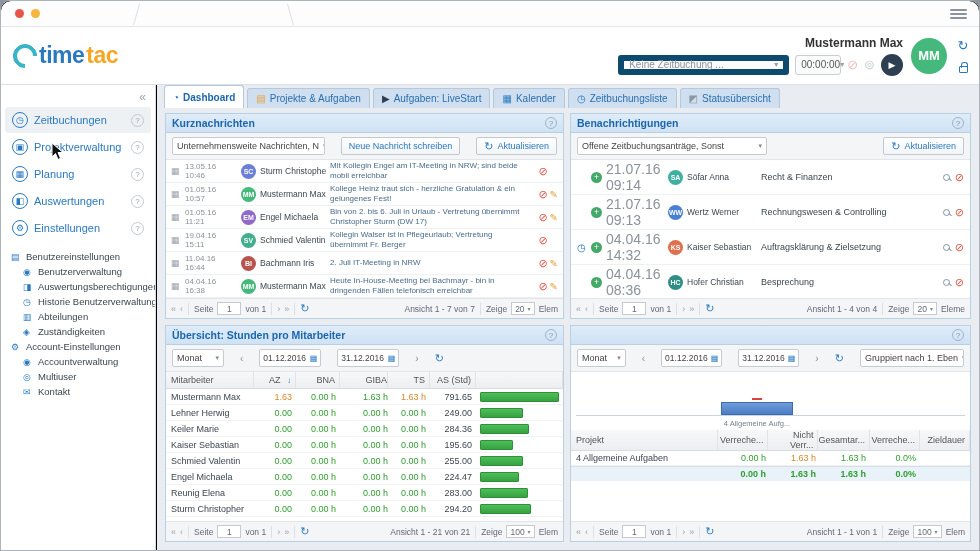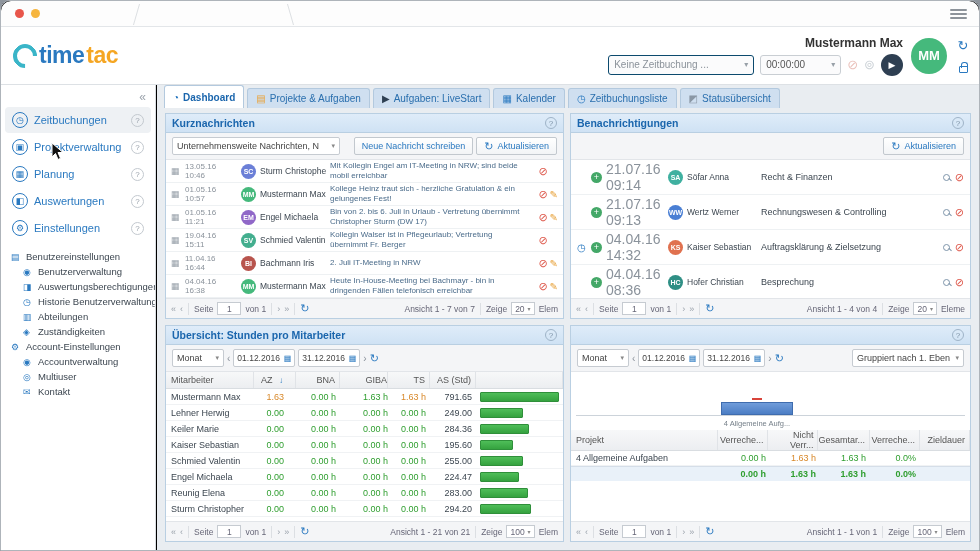--- a/index.html
+++ b/index.html
@@ -25,25 +25,25 @@
             border-bottom:1px solid #dde1e5; display:flex; align-items:center; padding:0 8px 0 12px; }
   .logo { display:flex; align-items:center; gap:2px; }
   .logo-arc { width:24px; height:24px; border:4px solid #3ab5c8; border-radius:50%;
               border-right-color:transparent; transform:rotate(45deg); }
   .logo-time { font-size:23px; font-weight:bold; color:#2a79c0; letter-spacing:-0.5px; }
   .logo-tac  { font-size:23px; font-weight:bold; color:#f5a623; letter-spacing:-0.5px; }
   .hd-right { margin-left:auto; display:flex; align-items:center; gap:8px; }
   .hd-user { display:flex; flex-direction:column; align-items:flex-end; gap:4px; }
   .hd-name { font-size:12px; font-weight:bold; color:#333; }
   .hd-controls { display:flex; align-items:center; gap:6px; }
-  .hd-select { width:146px; height:20px; border:1px solid #0c4a6e; border-radius:3px;
+  .hd-select { width:171px; height:20px; border:6px solid #0c4a6e; border-radius:3px;
                background:#fbfbfc; color:#8b929a; font-size:10px; display:flex;
                align-items:center; padding:0 5px; }
   .hd-select .caret, .hd-timer .caret { margin-left:auto; color:#98a0a8; font-size:8px; }
-  .hd-timer { width:81px; height:20px; border:1px solid #c9ced3; border-radius:3px;
+  .hd-timer { width:46px; height:20px; border:1px solid #c9ced3; border-radius:3px;
               background:#fbfbfc; color:#555; font-size:10px; display:flex; align-items:center; padding:0 5px; }
   .hd-ico-dis { font-size:13px; }
   .hd-ico-dis.redpale { color:#eac0ba; }
   .hd-ico-dis.graypale { color:#ccd2d7; }
   .hd-play { width:22px; height:22px; border-radius:50%; background:#2e3f52; color:#fff;
              font-size:9px; display:flex; align-items:center; justify-content:center; cursor:pointer; }
   .hd-avatar { width:36px; height:36px; border-radius:50%; background:#45b97c; color:#fff;
                font-size:13px; font-weight:bold; display:flex; align-items:center; justify-content:center; }
   .edge-icons { display:flex; flex-direction:column; align-items:center; gap:9px; color:#2a79c0; width:16px; }
   .edge-refresh { font-size:13px; cursor:pointer; }
@@ -84,21 +84,21 @@
   .content { flex:1; display:grid; grid-template-columns:399px 1fr; grid-template-rows:206px 1fr;
              gap:6px; padding:5px 8px 8px 8px; min-height:0;border-radius:9px; }
   .panel { background:#fff; border:1px solid #b9cfe2; display:flex; flex-direction:column; min-height:0; min-width:0; }
   .p-head { height:19px; flex:0 0 19px; background:linear-gradient(#dfecf9,#cfe2f4);
             border-bottom:1px solid #b9cfe2; display:flex; align-items:center; padding:0 6px;
             color:#1b66ad; font-size:10.5px; font-weight:bold; }
   .p-help { margin-left:auto; width:12px; height:12px; border:1px solid #9fb4c8; border-radius:50%;
             color:#7f94a8; font-size:8px; font-weight:normal; display:flex; align-items:center;
             justify-content:center; cursor:pointer; }
   .p-toolbar { flex:0 0 27px; background:#f4f5f7; border-bottom:1px solid #e2e5e9; display:flex;
-               align-items:center; gap:3px; padding:0 6px; overflow:hidden; }
+               align-items:center; gap:16px; padding:0 6px; overflow:hidden; }
   .sel { height:18px; background:#fff; border:1px solid #c6cbd1; border-radius:2px; display:flex;
          align-items:center; font-size:9px; color:#444; padding:0 4px; gap:4px; cursor:pointer;
          white-space:nowrap; overflow:hidden; }
   .sel .caret { color:#888; font-size:7px; margin-left:auto; }
   .btn { height:18px; background:linear-gradient(#fff,#f2f4f6); border:1px solid #c2c8ce;
          border-radius:2px; color:#2a79c0; font-size:9px; display:flex; align-items:center;
          padding:0 7px; gap:4px; cursor:pointer; white-space:nowrap; }
   .ref-ico { color:#2a79c0; font-size:11px; }
   .tb-chev { color:#8a929b; font-size:10px; cursor:pointer; }
   .date-box { width:62px; height:18px; background:#fff; border:1px solid #c6cbd1; border-radius:2px;
@@ -131,21 +131,21 @@
   .ico-mag::after { content:''; position:absolute; width:4px; height:1.3px; background:#7e95aa;
                     transform:rotate(45deg); right:-3px; bottom:-1px; }
 
   
   .thead { flex:0 0 17px; display:flex; align-items:center; font-size:9px; color:#555;
            background:linear-gradient(#f7f8f9,#eceef1); border-bottom:1px solid #d9dde1; }
   .thead > span { border-right:1px solid #e0e3e7; height:100%; display:flex; align-items:center; }
   .trow { height:16px; display:flex; align-items:center; font-size:9px; color:#3c4650;
           border-bottom:1px solid #f0f2f4; cursor:pointer; }
   .c-name { flex:0 0 88px; padding-left:5px; white-space:nowrap; overflow:hidden; }
-  .c-az   { flex:0 0 42px; justify-content:flex-end; text-align:right; padding-right:12px; gap:2px; }
+  .c-az   { flex:0 0 42px; justify-content:flex-end; text-align:right; padding-right:4px; gap:2px; }
   .c-bna  { flex:0 0 44px; justify-content:flex-end; text-align:right; padding-right:4px; }
   .c-giba { flex:0 0 48px; justify-content:flex-end; text-align:right; }
   .c-ts   { flex:0 0 42px; justify-content:flex-end; text-align:right; padding-right:4px; }
   .c-as   { flex:0 0 46px; justify-content:flex-end; text-align:right; padding-right:4px; }
   .c-bar  { flex:1; padding:0 4px; display:flex; align-items:center; }
   .trow .c-az,.trow .c-bna,.trow .c-giba,.trow .c-ts,.trow .c-as { display:block; }
   .num { color:#2f9e2f; }
   .dark { color:#3c4650; }
   .sortarrow { color:#2a79c0; font-size:8px; }
   .bar { height:10px; background:linear-gradient(#4fbe59,#35a23f); border:1px solid #2f8f3a; border-radius:1px; }
@@ -475,20 +475,24 @@
           <span class="pg-tail">Elem</span>
         </div>
       </div>
 
       <div class="panel">
         <div class="p-head">
           <span>Benachrichtigungen</span>
           <span class="p-help">?</span>
         </div>
         <div class="p-toolbar">
+          <span class="sel" style="width:190px">
+            <span>Offene Zeitbuchungsanträge, Sonst</span>
+            <span class="caret">▾</span>
+          </span>
           <span class="btn" style="margin-left:auto">
             <span class="ref-ico">↻</span>
             <span>Aktualisieren</span>
           </span>
         </div>
         <div class="list">
 
             <div class="ntf-row">
               <span class="n-clock" style="visibility: hidden;">◷</span>
               <span class="n-plus">+</span>

